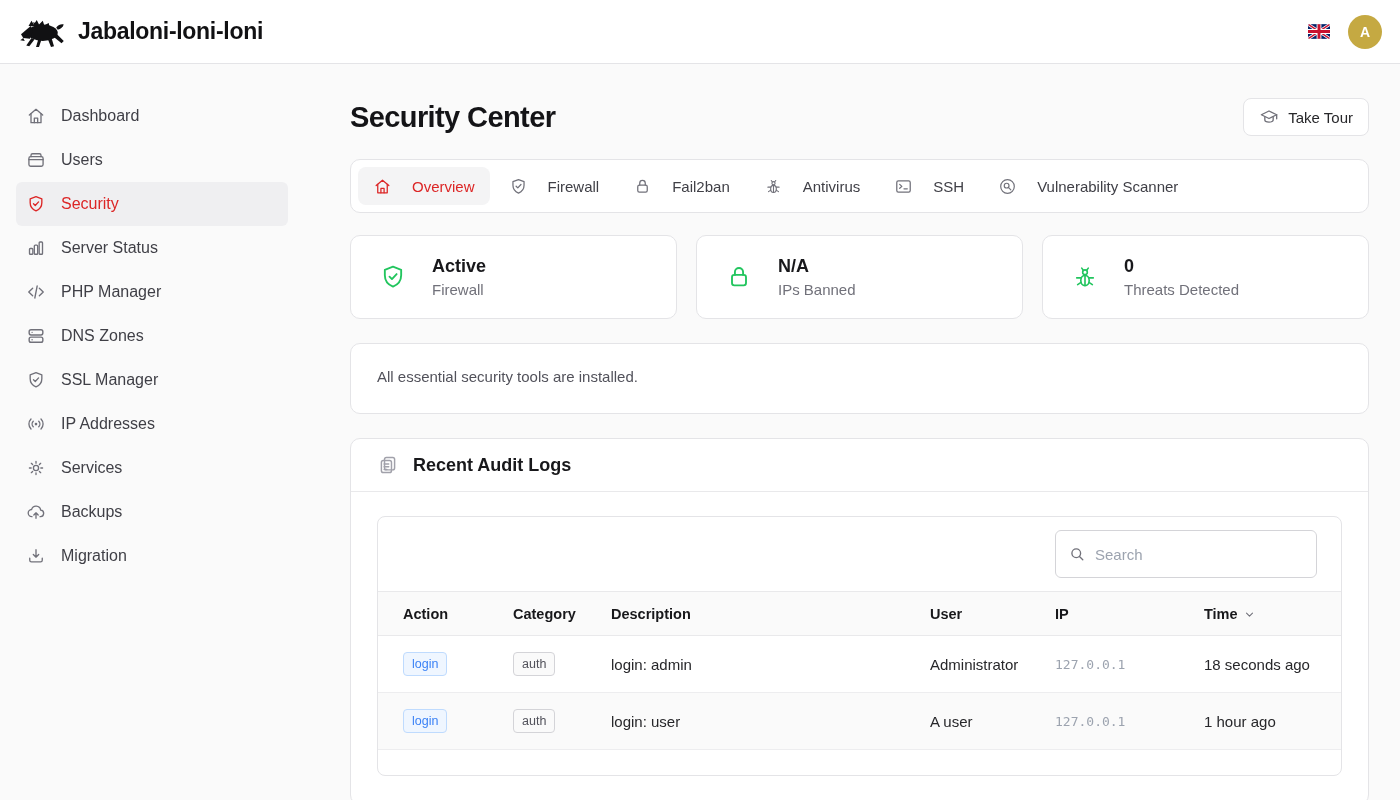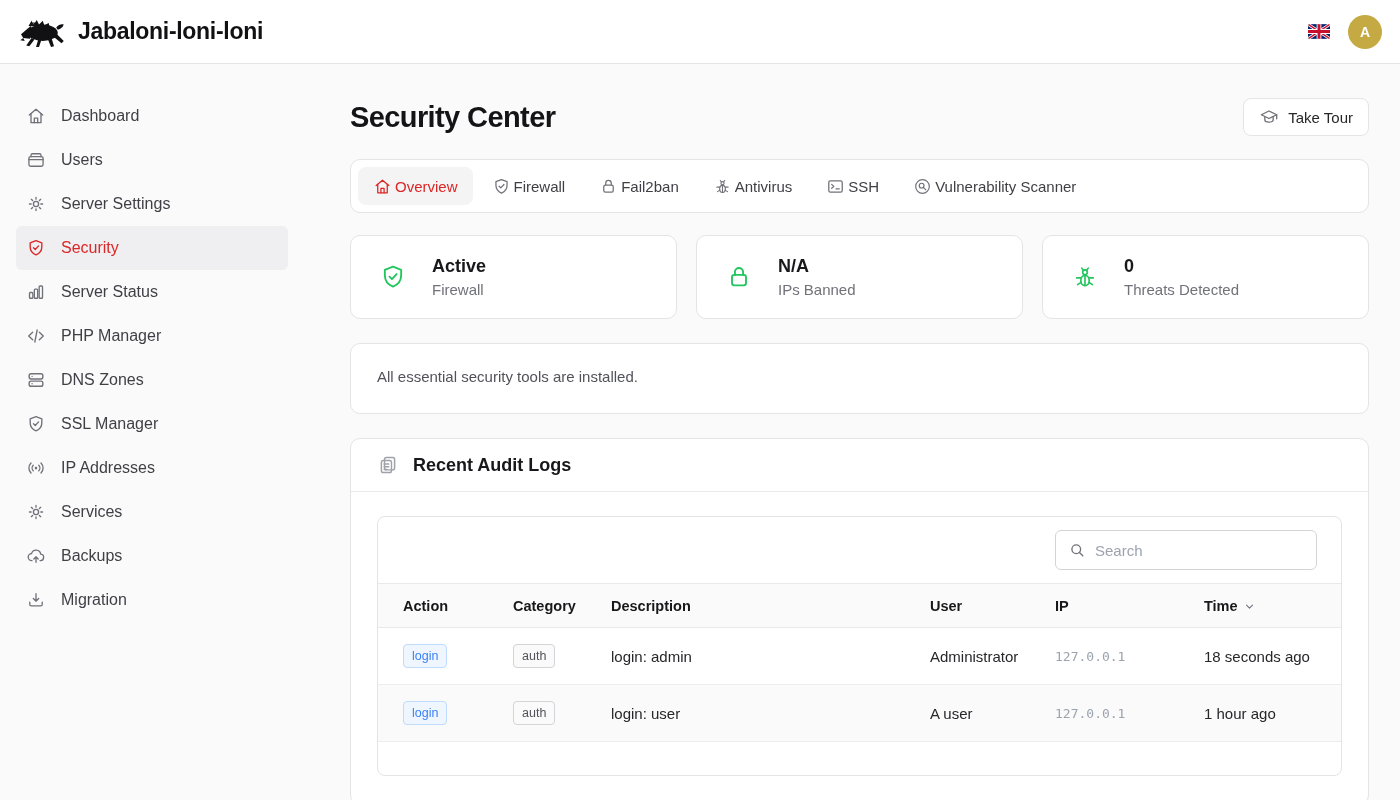--- a/index.html
+++ b/index.html
@@ -56,21 +56,21 @@
     font-size: 15px; color: #27272a; font-family: inherit;
   }
   .tour-btn .icon { color: #71717a; }
 
   
   .tabs-card {
     background: #fff; border: 1px solid #e4e4e7; border-radius: 10px;
     padding: 7px; display: flex; gap: 4px; margin-bottom: 22px;
   }
   .tab {
-    display: inline-flex; align-items: center; gap: 3px;
+    display: inline-flex; align-items: center; gap: 20px;
     height: 38px; padding: 0 15px; border-radius: 8px; cursor: pointer;
     font-size: 15px; color: #3f3f46;
   }
   .tab .icon { width: 19px; height: 19px; color: #71717a; }
   .tab.active { background: #f4f4f5; color: var(--accent-red, #dc2626); font-weight: 500; }
   .tab.active .icon { color: var(--accent-red, #dc2626); }
 
   
   .stat-cards { display: flex; gap: 19px; margin-bottom: 24px; }
   .stat-card {
@@ -89,21 +89,21 @@
   }
   .card-header .icon { width: 22px; height: 22px; color: #a1a1aa; }
   .card-title { font-size: 18px; font-weight: bold; color: #18181b; }
   .card-body { padding: 24px 26px 28px; }
   .qa-message { font-size: 15px; color: #52525b; }
 
   
   .table-wrap { border: 1px solid #e4e4e7; border-radius: 8px; overflow: hidden; background: #fff; min-height: 260px; }
   .table-toolbar { display: flex; justify-content: flex-end; padding: 13px 24px; }
   .search-box {
-    display: flex; align-items: center; gap: 9px; width: 262px; height: 40px;
+    display: flex; align-items: center; gap: 9px; width: 262px; height: 48px;
     border: 1px solid #d4d4d8; border-radius: 6px; padding: 0 12px; background: #fff;
   }
   .search-box .icon { width: 18px; height: 18px; color: #71717a; }
   .search-box input {
     border: none; outline: none; flex: 1; font-size: 15px; color: #18181b;
     font-family: inherit; background: transparent;
   }
   .search-box input::placeholder { color: #9ca3af; }
 
   table { width: 100%; border-collapse: collapse; table-layout: fixed; }
@@ -175,29 +175,20 @@
       </div>
       <div class="side-item">
         <span class="icon ">
           <svg viewBox="0 0 24 24" fill="none" stroke="currentColor" stroke-width="1.6" stroke-linecap="round" stroke-linejoin="round">
             <rect x="3.5" y="8" width="17" height="11.5" rx="2"></rect>
             <path d="M3.5 11.6h17"></path>
             <path d="M6 8V6.3a1.8 1.8 0 0 1 1.8-1.8h8.4A1.8 1.8 0 0 1 18 6.3V8"></path>
           </svg>
         </span>
         <span class="side-label">Users</span>
-      </div>
-      <div class="side-item">
-        <span class="icon ">
-          <svg viewBox="0 0 24 24" fill="none" stroke="currentColor" stroke-width="1.6" stroke-linecap="round" stroke-linejoin="round">
-            <circle cx="12" cy="12" r="3.1"></circle>
-            <path d="M12 4.1v2.1M12 17.8v2.1M4.1 12h2.1M17.8 12h2.1M6.4 6.4l1.5 1.5M16.1 16.1l1.5 1.5M17.6 6.4l-1.5 1.5M7.9 16.1l-1.5 1.5"></path>
-          </svg>
-        </span>
-        <span class="side-label">Server Settings</span>
       </div>
       <div class="side-item active">
         <span class="icon ">
           <svg viewBox="0 0 24 24" fill="none" stroke="currentColor" stroke-width="1.6" stroke-linecap="round" stroke-linejoin="round">
             <path d="M12 3.2 19 5.8v4.7c0 4.6-2.9 8.1-7 9.8-4.1-1.7-7-5.2-7-9.8V5.8Z"></path>
             <path d="m9 11.7 2.1 2.1 4-4.3"></path>
           </svg>
         </span>
         <span class="side-label">Security</span>
       </div>

